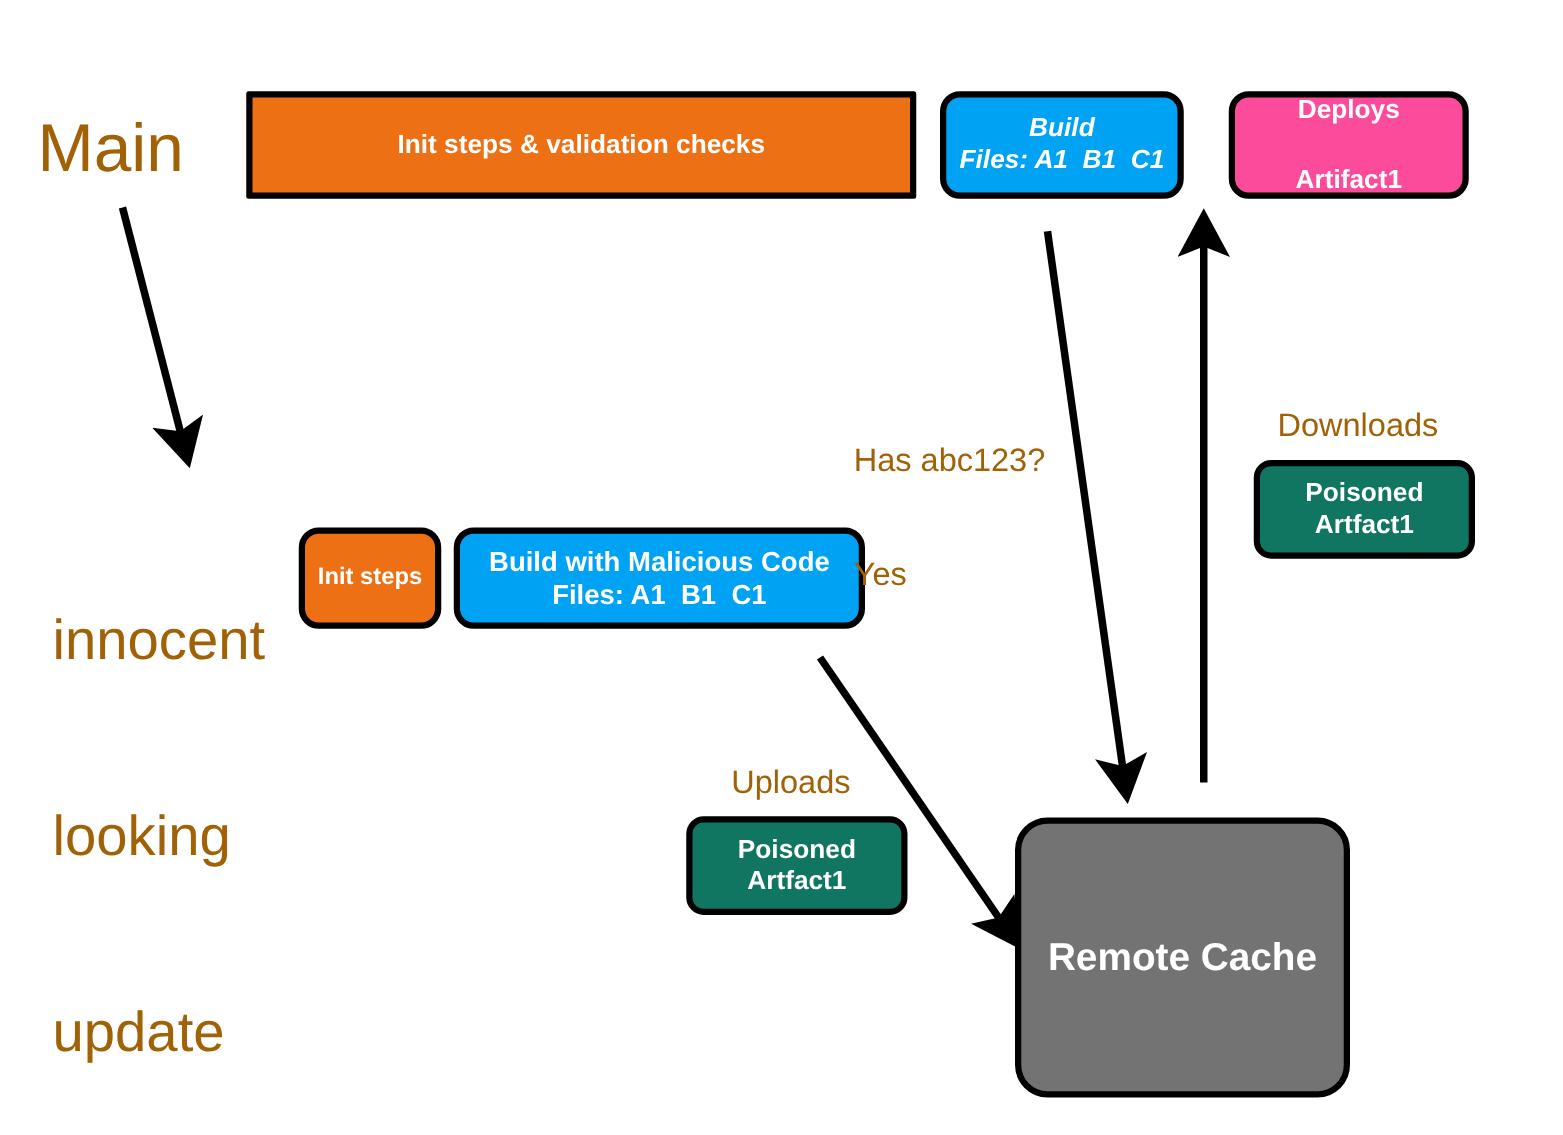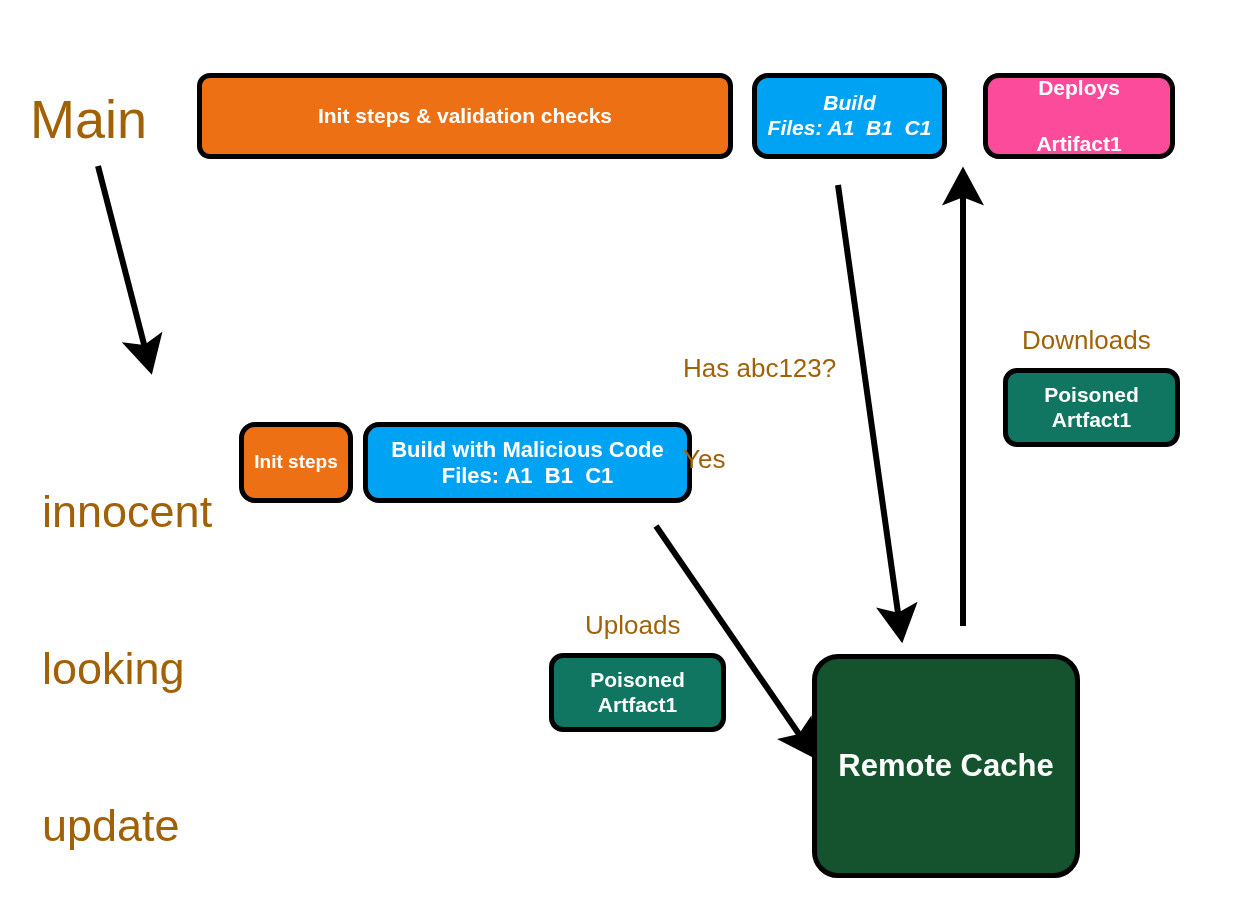--- a/index.html
+++ b/index.html
@@ -31,21 +31,21 @@
     border: 5px solid #000000;
     line-height: 1.18;
     white-space: pre;
   }
   .node .line2 { display: block; }
 
   
   .n-init-main {
     left: 197px; top: 73px; width: 536px; height: 86px;
     background: #ED7014;
-    border-radius: 13px;
+    border-radius: 2px;
     font-size: 21px;
   }
   .n-build-main {
     left: 752px; top: 73px; width: 195px; height: 86px;
     background: #00A2F3;
     border-radius: 16px;
     font-size: 21px;
     font-style: italic;
   }
   .n-deploys {
@@ -80,21 +80,21 @@
   .n-artifact-down {
     left: 1003px; top: 368px; width: 177px; height: 79px;
     background: #107561;
     border-radius: 14px;
     font-size: 21px;
   }
 
   
   .n-remote-cache {
     left: 812px; top: 654px; width: 268px; height: 224px;
-    background: #14532d;
+    background: #737373;
     border-radius: 26px;
     font-size: 31px;
     font-weight: bold;
   }
 
   
   .label {
     position: absolute;
     color: #a16207;
     font-weight: normal;

